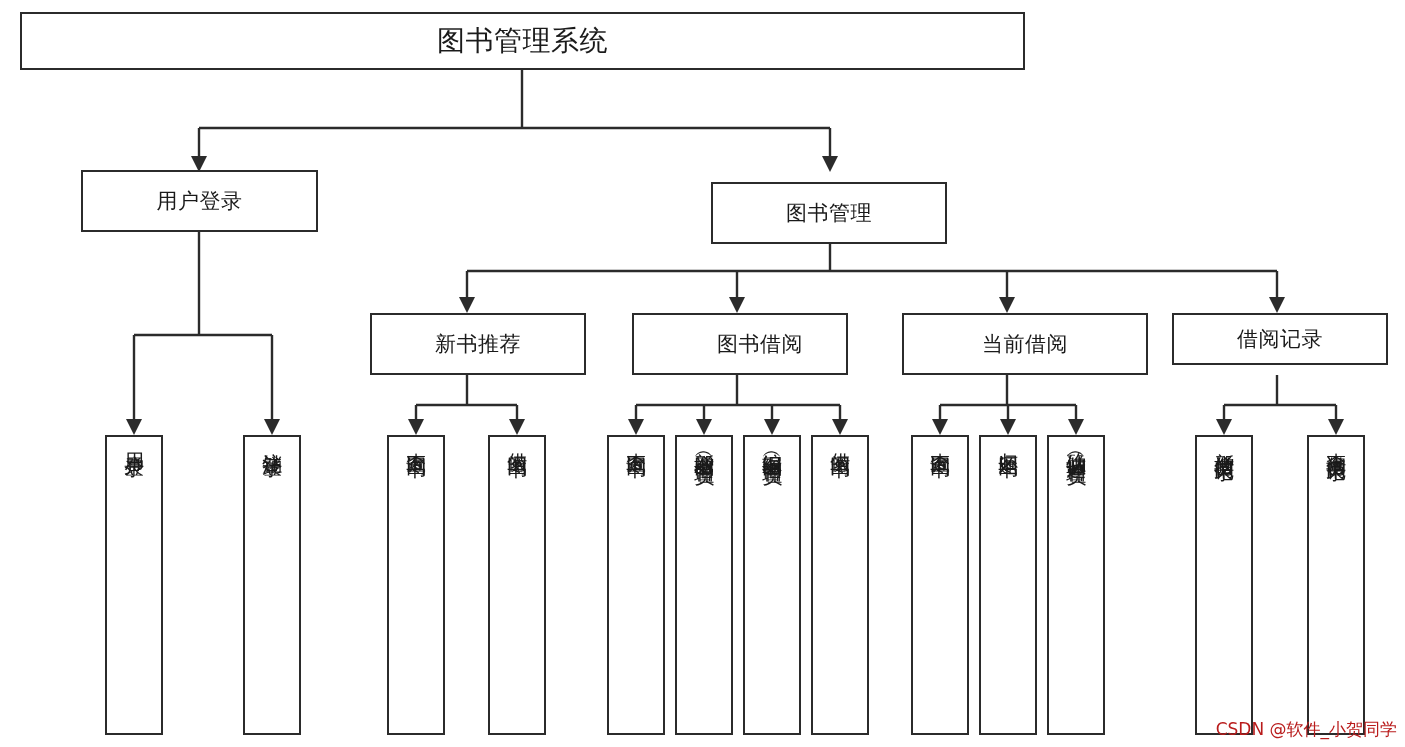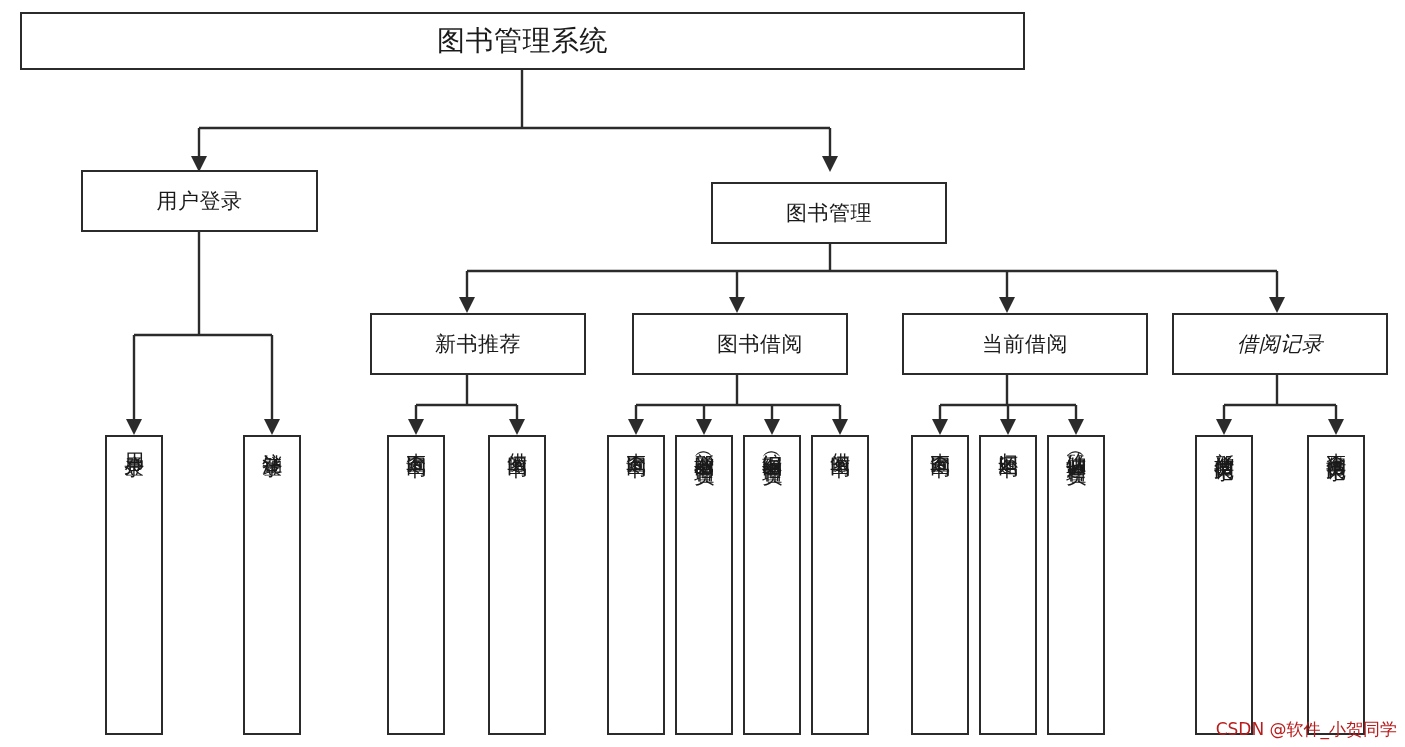--- a/index.html
+++ b/index.html
@@ -173,21 +173,21 @@
   </div>
 
   <div class="node horiz" style="left:632px; top:313px; width:216px; height:62px;padding-left:40px;">
     <span class="label">图书借阅</span>
   </div>
 
   <div class="node horiz" style="left:902px; top:313px; width:246px; height:62px;">
     <span class="label">当前借阅</span>
   </div>
 
-  <div class="node horiz" style="left:1172px; top:313px; width:216px; height:62px;font-style:italic;">
+  <div class="node horiz" style="left:1172px; top:313px; width:216px; height:52px;">
     <span class="label">借阅记录</span>
   </div>
 
   <div class="node vert" style="left:105px; top:435px; width:58px; height:300px;">
     <span class="label">用户登录</span>
   </div>
   <div class="node vert" style="left:243px; top:435px; width:58px; height:300px;">
     <span class="label">注销登录</span>
   </div>
 

